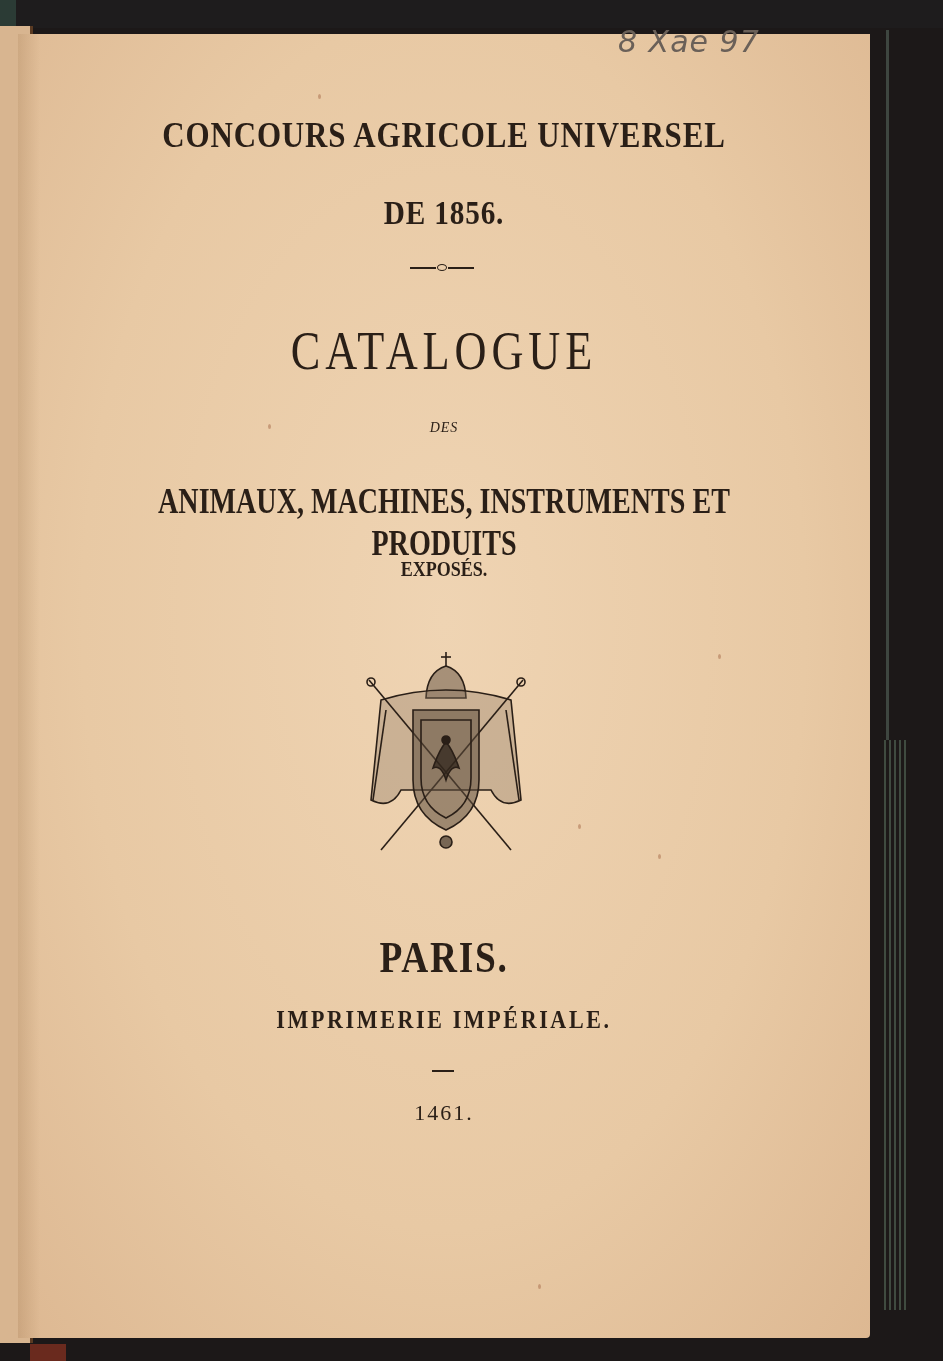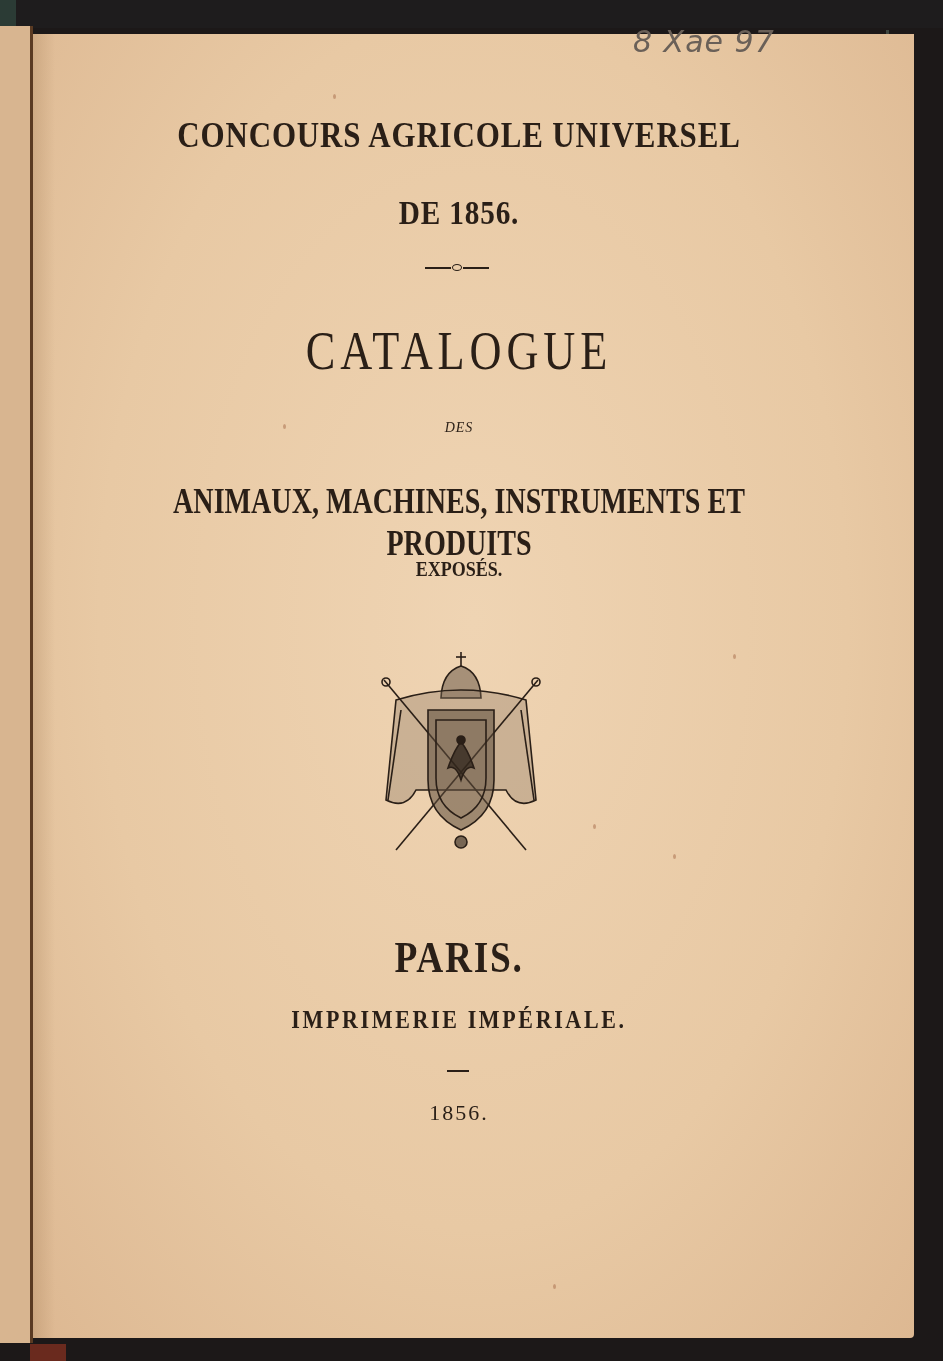--- a/index.html
+++ b/index.html
@@ -29,24 +29,23 @@
   }
   .left-page {
     position: absolute; left: 0; top: 26px; width: 31px; height: 1317px;
     background: #d8b590;
   }
   .gutter {
     position: absolute; left: 30px; top: 26px; width: 3px; height: 1317px;
     background: #5a3a22;
   }
   .page {
-    position: absolute; left: 33px; top: 34px; width: 852px; height: 1304px;
+    position: absolute; left: 18px; top: 34px; width: 852px; height: 1304px;
     background: radial-gradient(ellipse at 50% 45%, #efd4b3 0%, #e8c9a4 60%, #ddb892 100%);
     border-bottom-right-radius: 4px;
-    padding-left: 29px;
   }
   .page::before {
     content: ""; position: absolute; left: 0; top: 0; width: 22px; height: 100%;
     background: linear-gradient(to right, rgba(120,80,40,0.18), rgba(120,80,40,0));
   }
   .ink { color: #2a1f17; text-align: center; position: absolute; left: 0; width: 852px; }
   .shelfmark {
     position: absolute; left: 600px; top: -10px; width: 200px;
     font-family: "DejaVu Sans", sans-serif; font-style: italic;
     font-size: 30px; color: #6a6058; letter-spacing: 1px;
@@ -135,14 +134,14 @@
       <path d="M85 92 Q78 100 72 118 Q80 114 85 130 Q90 114 98 118 Q92 100 85 92 Z" fill="#2a1f17" fill-opacity="0.7"></path>
       <circle cx="85" cy="90" r="4" fill="#2a1f17"></circle>
 
       <circle cx="85" cy="192" r="6" fill="#2a1f17" fill-opacity="0.6"></circle>
     </g>
   </svg>
 
   <div class="ink paris">PARIS.</div>
   <div class="ink imprimerie">IMPRIMERIE IMPÉRIALE.</div>
   <div class="rule"></div>
-  <div class="ink year">1856.</div>
+  <div class="ink year">1461.</div>
 </div>
 
 </body></html>

